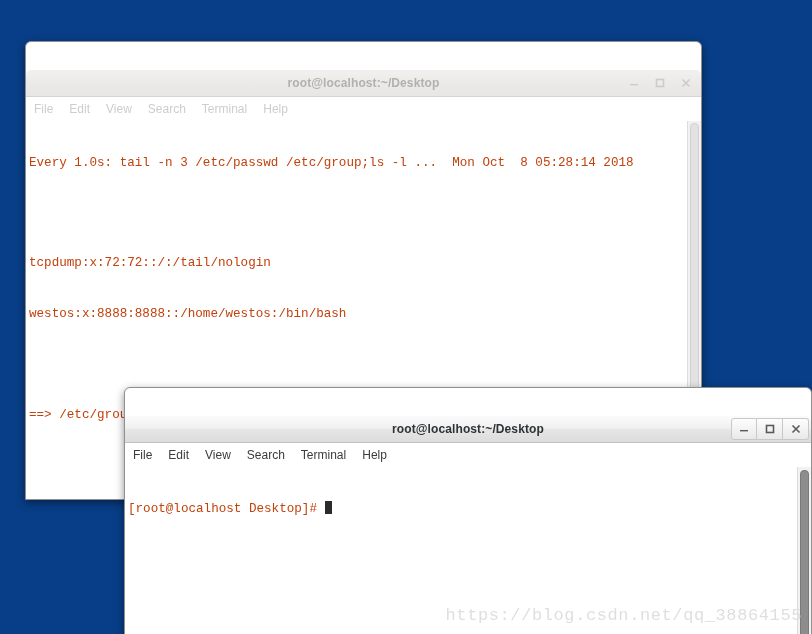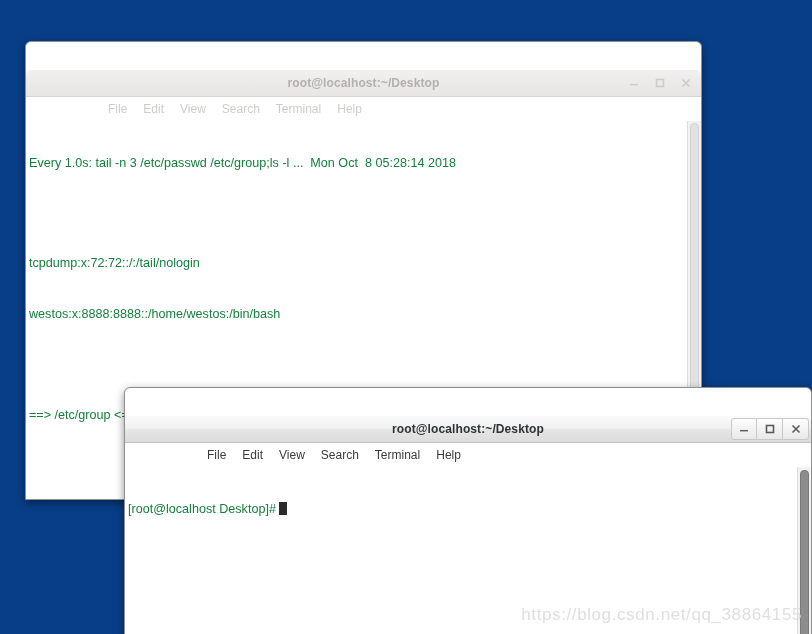--- a/index.html
+++ b/index.html
@@ -93,48 +93,47 @@
     color: #cdcbc9;
   }
   .win-btn svg { display: block; }
 
   .menubar {
     flex: 0 0 auto;
     height: 23px;
     background: #ffffff;
     display: flex;
     align-items: center;
-    padding-left: 26px;
+    padding-left: 0;
     gap: 0px;
     border-bottom: 1px solid #ffffff;
-    margin-left: 48px;
   }
   .menu-item {
     font-size: 12px;
     color: #3c3c3c;
     padding: 2px 8px;
     white-space: nowrap;
   }
   .window.inactive .menu-item { color: #cfcdcb; }
 
   .term-wrap {
     flex: 1 1 auto;
     position: relative;
     display: flex;
     min-height: 0;
     background: #ffffff;
   }
 
   .term-body {
     flex: 1 1 auto;
     padding: 0 0 0 3px;
-    font-family: Liberation Sans, sans-serif;
+    font-family: Liberation Mono, monospace;
     font-size: 12.6px;
     line-height: 16.8px;
-    color: #15803d;
+    color: #c2410c;
     white-space: pre;
     overflow: hidden;
     background: #ffffff;
   }
   .term-line { white-space: pre; min-height: 16.8px; }
 
   .cursor-block {
     display: inline-block;
     width: 7.6px;
     height: 13px;
@@ -181,21 +180,21 @@
     width: 688px;
     height: 260px;
     border-radius: 6px 6px 0 0;
   }
 
   
   #watermark {
     position: absolute;
     right: 10px;
     bottom: 9px;
-    font-family: Liberation Sans, sans-serif;
+    font-family: Liberation Mono, monospace;
     font-size: 17px;
     color: #dfdfdf;
     letter-spacing: 0.6px;
     white-space: nowrap;
     pointer-events: none;
     z-index: 50;
   }
 </style>
 </head>
 <body>

